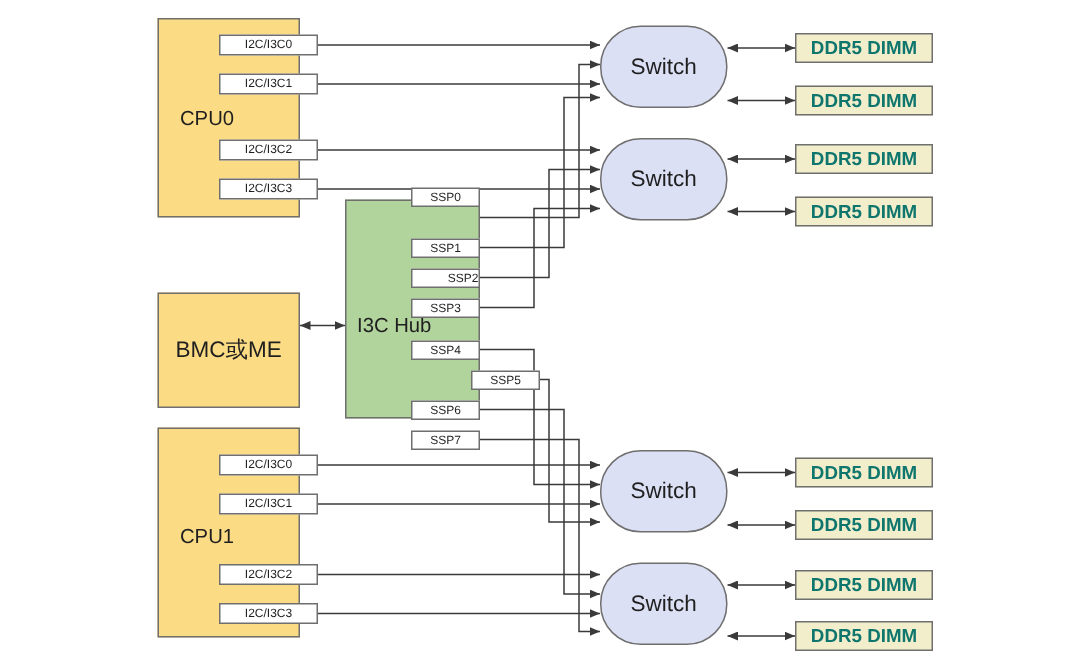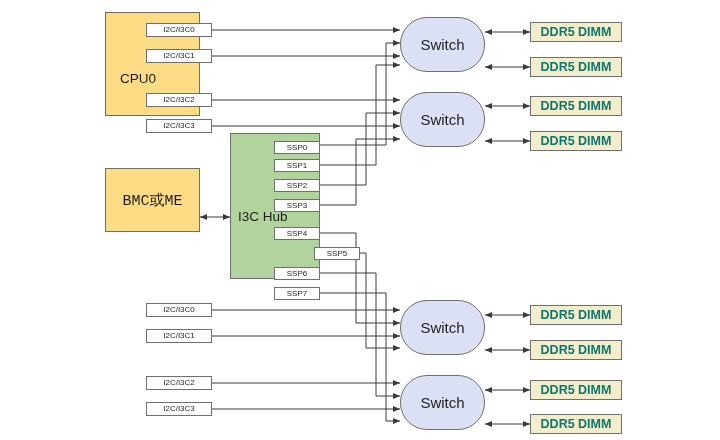--- a/index.html
+++ b/index.html
@@ -87,63 +87,66 @@
       <path class="wire" d="M485 67 L530 67" marker-start="url(#ah)" marker-end="url(#ah)"></path>
       <path class="wire" d="M485 106 L530 106" marker-start="url(#ah)" marker-end="url(#ah)"></path>
       <path class="wire" d="M485 141 L530 141" marker-start="url(#ah)" marker-end="url(#ah)"></path>
       <path class="wire" d="M485 315 L530 315" marker-start="url(#ah)" marker-end="url(#ah)"></path>
       <path class="wire" d="M485 350 L530 350" marker-start="url(#ah)" marker-end="url(#ah)"></path>
       <path class="wire" d="M485 390 L530 390" marker-start="url(#ah)" marker-end="url(#ah)"></path>
       <path class="wire" d="M485 424 L530 424" marker-start="url(#ah)" marker-end="url(#ah)"></path>
     </g>
   </svg>
 
-  <div class="block yellow" style="left:105px; top:12px; width:95px; height:104px;padding-left:12px;">
+  <div class="block yellow" style="left:105px; top:12px; width:95px; height:133px;padding-left:12px;">
     <span class="block-label" style="left:14px; top:58px;">CPU0</span>
   </div>
   <div class="port cpu-port" style="top:23px;">
       <span>I2C/I3C0</span>
     </div>
   <div class="port cpu-port" style="top:49px;">
       <span>I2C/I3C1</span>
     </div>
   <div class="port cpu-port" style="top:93px;">
       <span>I2C/I3C2</span>
     </div>
   <div class="port cpu-port" style="top:119px;">
       <span>I2C/I3C3</span>
     </div>
 
-  <div class="block yellow bmc" style="left:105px; top:168px; width:95px; height:64px;font-family:Liberation Mono, monospace;">
+  <div class="block yellow bmc" style="left:105px; top:195px; width:95px; height:77px;">
     <span>BMC或ME</span>
   </div>
 
+  <div class="block yellow" style="left:105px; top:285px; width:95px; height:140px;">
+    <span class="block-label" style="left:14px; top:64px;">CPU1</span>
+  </div>
   <div class="port cpu-port" style="top:303px;">
       <span>I2C/I3C0</span>
     </div>
   <div class="port cpu-port" style="top:329px;">
       <span>I2C/I3C1</span>
     </div>
   <div class="port cpu-port" style="top:376px;">
       <span>I2C/I3C2</span>
     </div>
   <div class="port cpu-port" style="top:402px;">
       <span>I2C/I3C3</span>
     </div>
 
   <div class="block green" style="left:230px; top:133px; width:90px; height:146px;">
     <span class="block-label" style="left:7px; top:75px;">I3C Hub</span>
   </div>
-  <div class="port hub-port" style="top:141px;">
+  <div class="port hub-port" style="top:125px;">
       <span>SSP0</span>
     </div>
   <div class="port hub-port" style="top:159px;">
       <span>SSP1</span>
     </div>
-  <div class="port hub-port" style="top:179px;">
+  <div class="port hub-port" style="top:179px;justify-content:flex-end;">
       <span>SSP2</span>
     </div>
   <div class="port hub-port" style="top:199px;">
       <span>SSP3</span>
     </div>
   <div class="port hub-port" style="top:227px;">
       <span>SSP4</span>
     </div>
   <div class="port hub-port" style="top:247px;margin-left:40px;">
       <span>SSP5</span>

